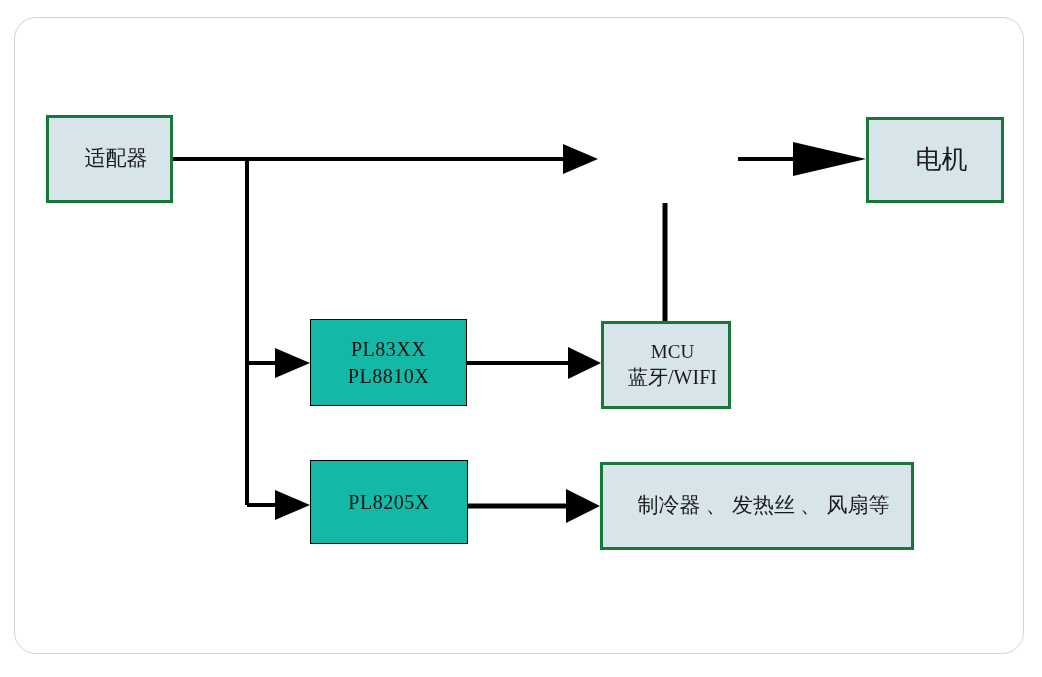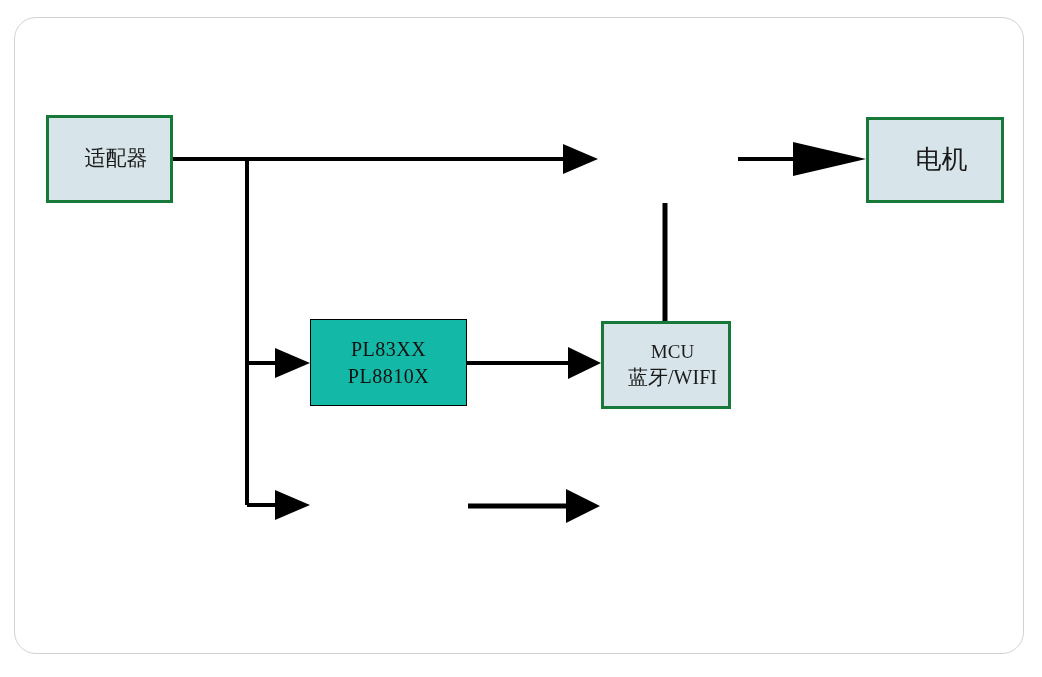--- a/index.html
+++ b/index.html
@@ -118,15 +118,21 @@
   <div class="node green" id="node-pl83xx">
     <span class="line">PL83XX</span>
     <span class="line">PL8810X</span>
   </div>
 
   <div class="node blue" id="node-mcu">
     <span class="line">MCU</span>
     <span class="line cn">蓝牙/WIFI</span>
   </div>
 
+  <div class="node green" id="node-pl8205x">
+    <span class="line">PL8205X</span>
+  </div>
 
+  <div class="node blue" id="node-loads">
+    <span class="line cn">制冷器 、 发热丝 、 风扇等</span>
+  </div>
 
 </div>
 
 </body></html>

